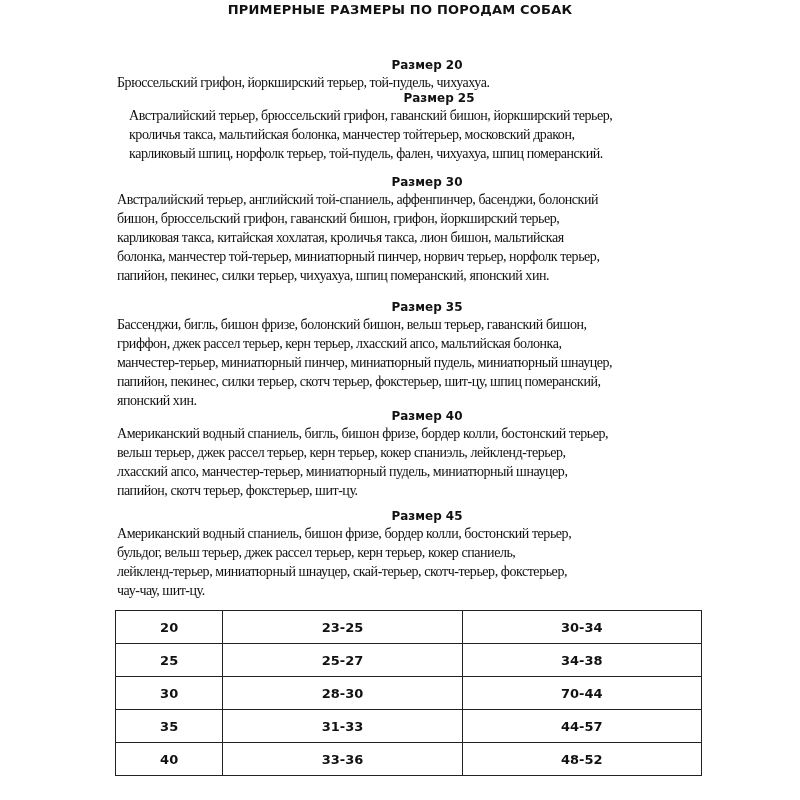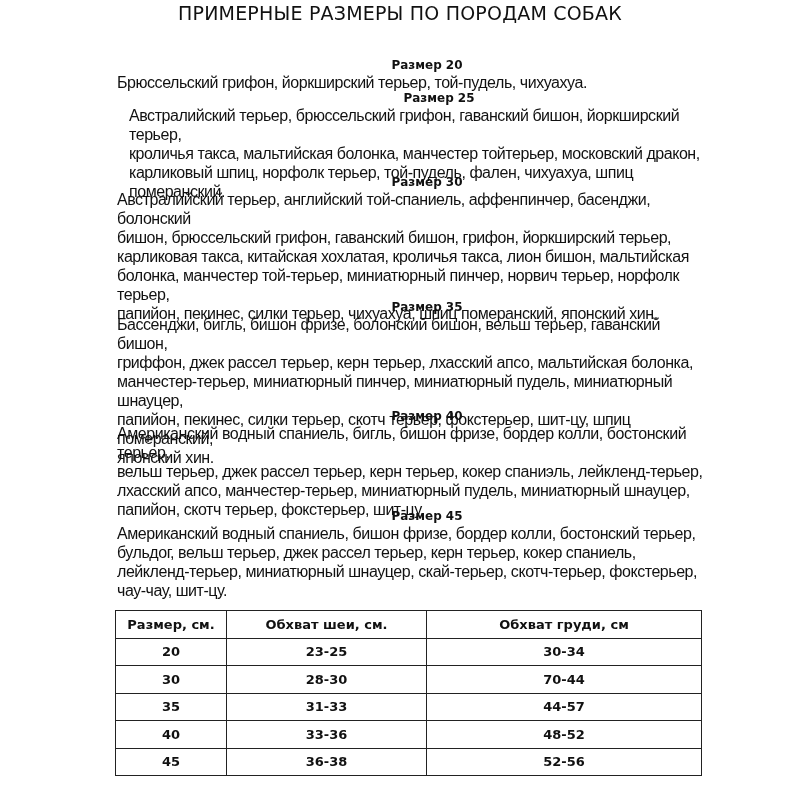--- a/index.html
+++ b/index.html
@@ -1,27 +1,27 @@
 <!DOCTYPE html>
 <html><head>
 <meta charset="utf-8">
 <style>
   html, body { margin:0; padding:0; background:#ffffff; }
   body { width:800px; height:800px; position:relative; overflow:hidden; color:#111; }
   .title {
     position:absolute; left:0; top:2px; width:800px; text-align:center;
-    font-family:"DejaVu Sans", sans-serif; font-weight:normal; font-size:19px; letter-spacing:0.2px;
+    font-family:"DejaVu Sans", sans-serif; font-weight:bold; font-size:13px; letter-spacing:0.2px;
   }
   .section { position:absolute; left:117px; width:590px; }
   .sec-head {
     text-align:center; font-family:"DejaVu Sans", sans-serif; font-weight:bold;
     font-size:13px; line-height:16px; transform:scaleX(0.92); margin-left:30px;
   }
   .sec-body {
-    font-family:Liberation Sans, sans-serif; font-size:16px; line-height:19px;
+    font-family:Liberation Serif, serif; font-size:14px; line-height:19px;
     white-space:pre-line; letter-spacing:-0.45px;
   }
   table.sizes {
     position:absolute; left:115px; top:610px; width:587px; height:166px;
     border-collapse:collapse;
     font-family:"DejaVu Sans", sans-serif; font-weight:bold; font-size:13px;
   }
   table.sizes td, table.sizes th {
     border:1.5px solid #222; text-align:center; padding:0; height:23px;
   }
@@ -74,44 +74,39 @@
 <div class="section" style="top:508px;">
   <div class="sec-head">Размер 45</div>
   <div class="sec-body">Американский водный спаниель, бишон фризе, бордер колли, бостонский терьер,
 бульдог, вельш терьер, джек рассел терьер, керн терьер, кокер спаниель,
 лейкленд-терьер, миниатюрный шнауцер, скай-терьер, скотч-терьер, фокстерьер,
 чау-чау, шит-цу.</div>
 </div>
 
 <table class="sizes">
   <tbody>
-      <tr>
-    <th class="c1">Размер, см.</th>
-    <th class="c2">Обхват шеи, см.</th>
-    <th>Обхват груди, см</th>
-  </tr>
   <tr>
     <td>20</td>
     <td>23-25</td>
     <td>30-34</td>
+  </tr>
+  <tr>
+    <td>25</td>
+    <td>25-27</td>
+    <td>34-38</td>
   </tr>
   <tr>
     <td>30</td>
     <td>28-30</td>
     <td>70-44</td>
   </tr>
   <tr>
     <td>35</td>
     <td>31-33</td>
     <td>44-57</td>
   </tr>
   <tr>
     <td>40</td>
     <td>33-36</td>
     <td>48-52</td>
   </tr>
-  <tr>
-    <td>45</td>
-    <td>36-38</td>
-    <td>52-56</td>
-  </tr>
 </tbody>
   </table>
 
 </body></html>

